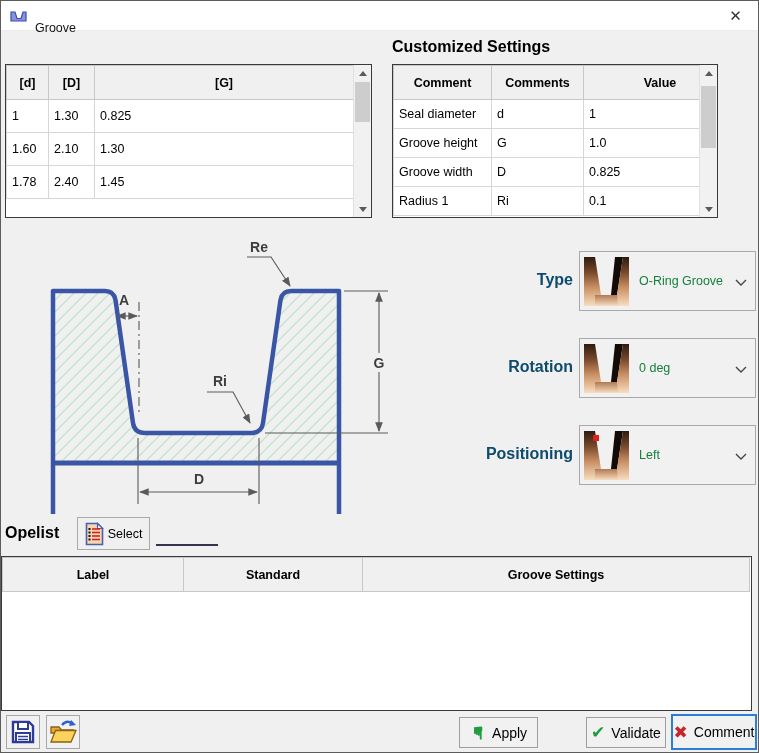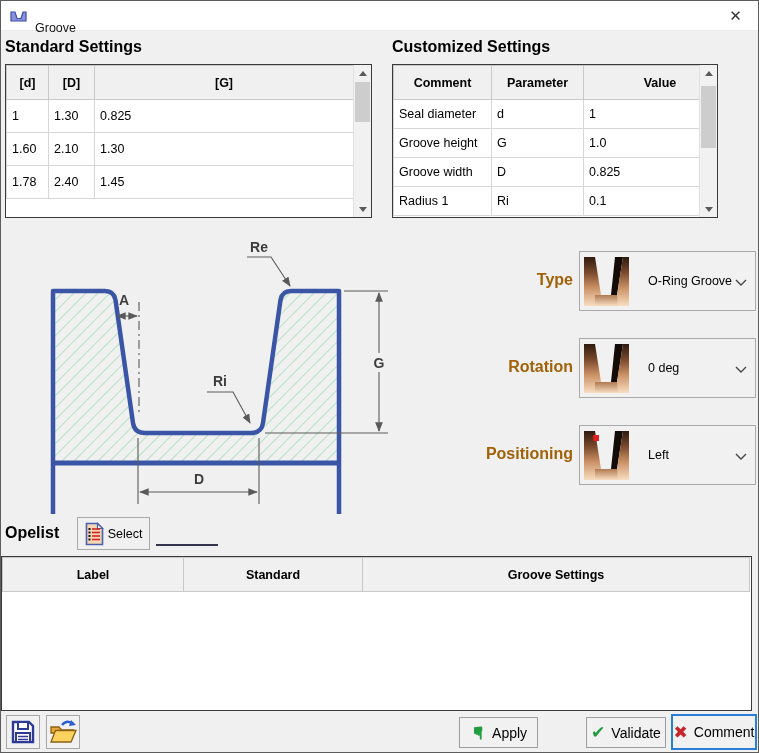--- a/index.html
+++ b/index.html
@@ -17,24 +17,24 @@
   .std td{height:32px;}
   .cust td{height:28px;}
   .vscroll{position:absolute;right:0;top:0;bottom:0;width:17px;background:#f1f1f1;border-left:1px solid #e0e0e0;}
   .sb-btn{position:absolute;left:0;width:17px;height:16px;display:flex;align-items:center;justify-content:center;}
   .sb-btn.up{top:0;}
   .sb-btn.down{bottom:0;}
   .tri-up{width:0;height:0;border-left:4px solid transparent;border-right:4px solid transparent;border-bottom:5px solid #5a5a5a;}
   .tri-down{width:0;height:0;border-left:4px solid transparent;border-right:4px solid transparent;border-top:5px solid #5a5a5a;}
   .sb-thumb{position:absolute;left:1px;width:15px;background:#cdcdcd;}
   .diagram{position:absolute;left:20px;top:225px;}
-  .ctl-label{position:absolute;font-size:16px;font-weight:700;color:#a16207;text-align:right;width:132px;left:440px;}
+  .ctl-label{position:absolute;font-size:16px;font-weight:700;color:#0c4a6e;text-align:right;width:132px;left:440px;}
   .combo{position:absolute;left:578px;width:177px;height:60px;background:#f1f1f1;border:1px solid #a9a9a9;box-sizing:border-box;display:flex;align-items:center;cursor:pointer;}
   .combo .thumb{margin-left:2px;flex:0 0 auto;}
-  .combo .cval{font-size:12.5px;color:#000000;margin-left:12px;}
+  .combo .cval{font-size:12.5px;color:#15803d;margin-left:3px;}
   .combo .chev{position:absolute;right:8px;top:50%;transform:translateY(-50%);}
   .opelist-label{position:absolute;left:4px;top:523px;font-size:16px;font-weight:700;}
   .select-btn{position:absolute;left:76px;top:516px;width:73px;height:33px;background:#f0f0f0;border:1px solid #a9a9a9;box-sizing:border-box;display:flex;align-items:center;justify-content:center;gap:4px;font-size:12.5px;cursor:pointer;}
   .hline{position:absolute;left:155px;top:543px;width:62px;height:2px;background:#33334d;}
   .ops-box{position:absolute;left:0;top:555px;width:751px;height:155px;background:#fff;border:1.5px solid #3a3a3a;box-sizing:border-box;overflow:hidden;}
   .toolbtn{position:absolute;width:34px;height:34px;background:#f1f1f1;border:1px solid #a8a8a8;box-sizing:border-box;display:flex;align-items:center;justify-content:center;cursor:pointer;}
   .action-btn{position:absolute;height:31px;background:#f1f1f1;border:1px solid #9e9e9e;box-sizing:border-box;display:flex;align-items:center;justify-content:center;gap:6px;font-size:14px;color:#000;cursor:pointer;}
   .cancel-btn{border:2px solid #2a7fd4;height:36px;}
   .hand-icon{font-family:"DejaVu Sans",sans-serif;display:inline-block;transform:rotate(90deg);font-size:18px;line-height:1;}
   .check-icon{font-family:"DejaVu Sans",sans-serif;font-weight:700;font-size:17px;line-height:1;}
@@ -70,21 +70,20 @@
   <div class="titlebar">
     <span class="ticon">
       <svg width="17" height="13" viewBox="0 0 17 13">
           <path d="M1,3 L5,3 L7,9.5 L11,9.5 L13,3 L16,3 L16,12 L1,12 Z" fill="#8a93d8" stroke="#3a4db0" stroke-width="1.2"></path>
         </svg>
     </span>
     <span class="title-text">Groove</span>
   </div>
   <div class="close-btn">✕</div>
 
-  <div class="section-title" style="left:4px;top:37px">Standard Settings</div>
   <div class="section-title" style="left:391px;top:37px">Customized Settings</div>
 
   <div class="tablebox" style="left:4px;top:63px;width:367px;height:154px">
     <table class="grid std" style="width:348px">
       <colgroup>
           <col style="width:42px">
           <col style="width:46px">
           <col>
         </colgroup>
       <thead>
@@ -126,21 +125,21 @@
   <div class="tablebox" style="left:391px;top:63px;width:326px;height:154px">
     <table class="grid cust" style="width:344px">
       <colgroup>
           <col style="width:98px">
           <col style="width:92px">
           <col>
         </colgroup>
       <thead>
           <tr>
             <th>Comment</th>
-            <th>Parameter</th>
+            <th>Comments</th>
             <th>Value</th>
           </tr>
         </thead>
       <tbody>
           <tr>
             <td>Seal diameter</td>
             <td>d</td>
             <td>1</td>
           </tr>
           <tr>

